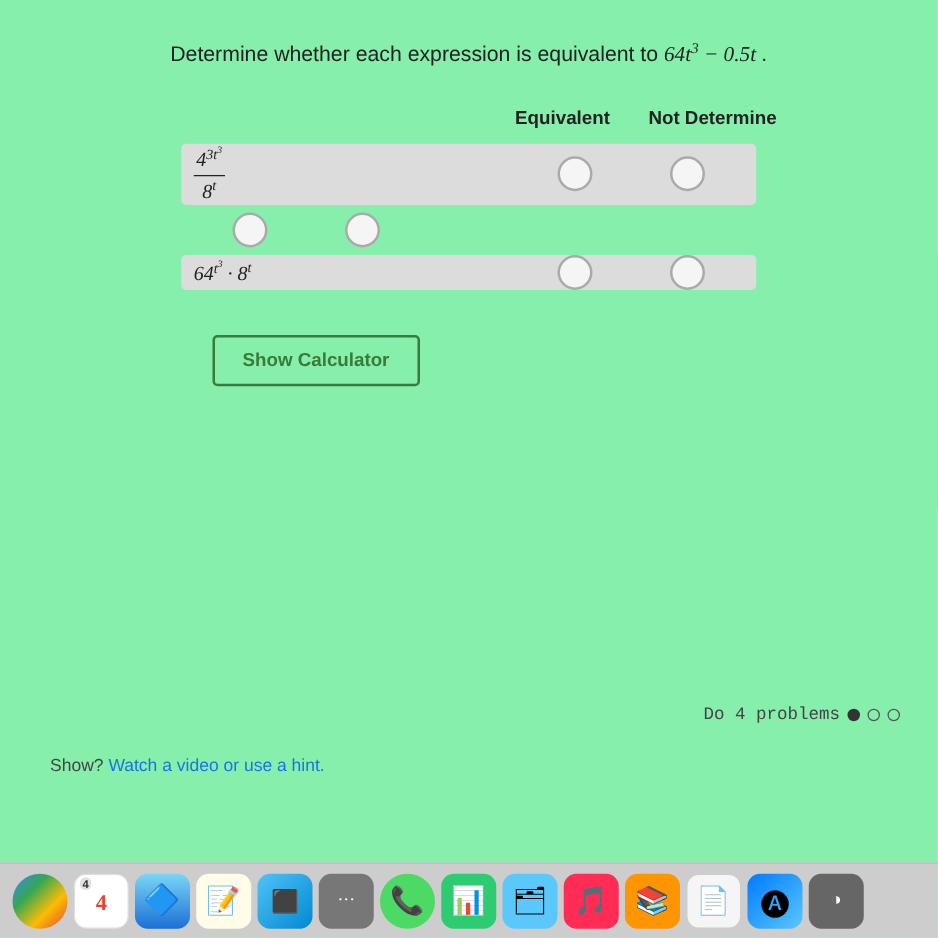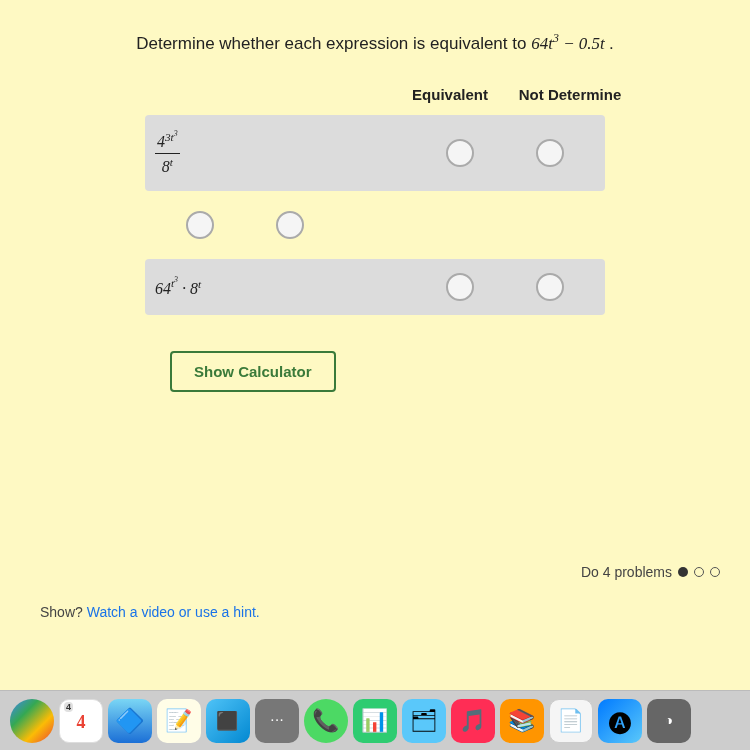--- a/index.html
+++ b/index.html
@@ -7,21 +7,21 @@
     body {
       width: 750px;
       height: 750px;
       background: #e8e8e8;
       font-family: Georgia, 'Times New Roman', serif;
       overflow: hidden;
       position: relative;
     }
 
     .main-content {
-      background: #fef9c3;
+      background: #86efac;
       width: 750px;
       height: 690px;
       padding: 30px 40px;
       position: relative;
     }
 
     .question-title {
       font-size: 17px;
       color: #222;
       text-align: center;
@@ -47,21 +47,21 @@
     }
 
     .rows-container {
       width: 460px;
       margin: 0 auto;
     }
 
     .expr-row {
       display: flex;
       align-items: center;
-      padding: 14px 10px;
+      padding: 0 10px;
       margin-bottom: 6px;
     }
 
     .expr-row:nth-child(odd) {
       background: #dcdcdc;
       border-radius: 4px;
     }
 
     .expr-row:nth-child(even) {
       background: transparent;
@@ -124,21 +124,21 @@
       font-family: Arial, sans-serif;
       cursor: pointer;
     }
 
     .do-problems {
       position: absolute;
       right: 30px;
       bottom: 110px;
       font-size: 14px;
       color: #444;
-      font-family: Liberation Sans, sans-serif;
+      font-family: Liberation Mono, monospace;
       display: flex;
       align-items: center;
       gap: 6px;
     }
 
     .dot {
       width: 10px;
       height: 10px;
       border-radius: 50%;
       display: inline-block;

